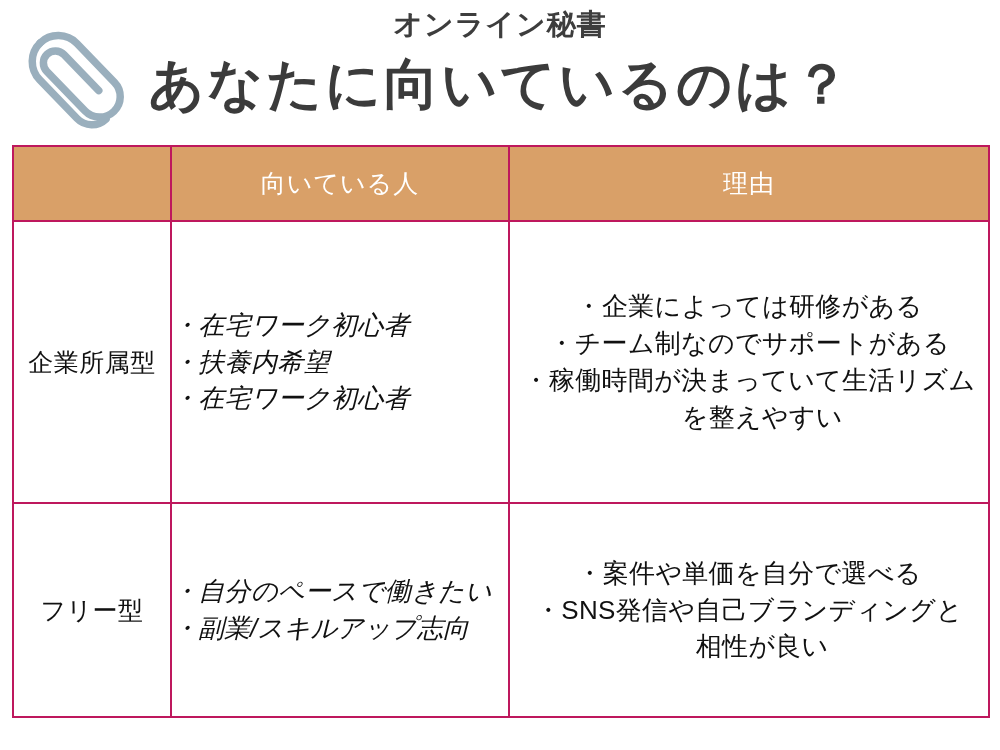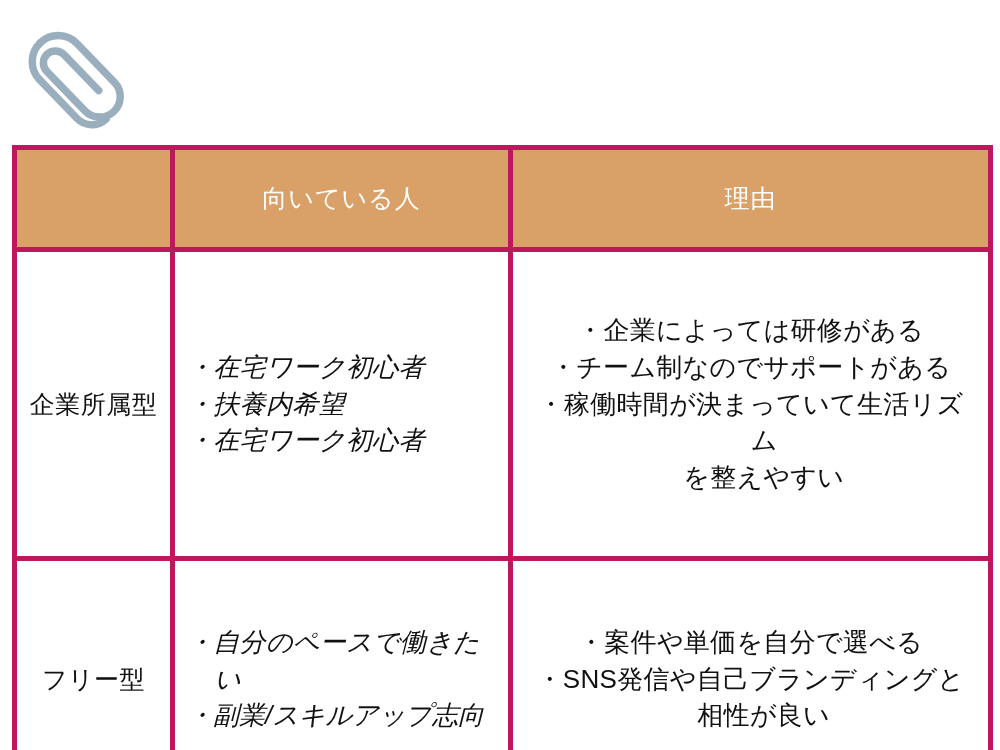--- a/index.html
+++ b/index.html
@@ -70,22 +70,22 @@
     border-collapse: collapse;
     table-layout: fixed;
   }
 
   #comparison-table col.c-type   { width: 158px; }
   #comparison-table col.c-who    { width: 338px; }
   #comparison-table col.c-reason { width: 480px; }
 
   #comparison-table th,
   #comparison-table td {
-    border: 5px solid #be185d;
-    padding: 12px;
+    border: 2px solid #be185d;
+    padding: 0;
     vertical-align: middle;
   }
 
   thead th {
     background: #d9a068;
     color: #ffffff;
     height: 73px;
     font-size: 25px;
     font-weight: normal;
     text-align: center;
@@ -143,20 +143,22 @@
   <span id="paperclip-icon">
     <svg viewBox="0 0 118 118" width="118" height="118" aria-hidden="true">
       <g transform="rotate(-44 59 59)" fill="none" stroke="#9aafbd" stroke-width="7.5" stroke-linecap="round" stroke-linejoin="round">
         <path d="M59 6 h0 a26 26 0 0 1 26 26 v54 a20.5 20.5 0 0 1 -41 0 V31
                  a12 12 0 0 1 24 0 v50"></path>
         <path d="M59 6 a26 26 0 0 0 -26 26 v54 a20.5 20.5 0 0 0 20.5 20.5"></path>
       </g>
     </svg>
   </span>
 
+  <div id="eyebrow-title">オンライン秘書</div>
+  <div id="page-title">あなたに向いているのは？</div>
 </div>
 
 <table id="comparison-table">
   <colgroup>
     <col class="c-type">
     <col class="c-who">
     <col class="c-reason">
   </colgroup>
 
   <thead>

